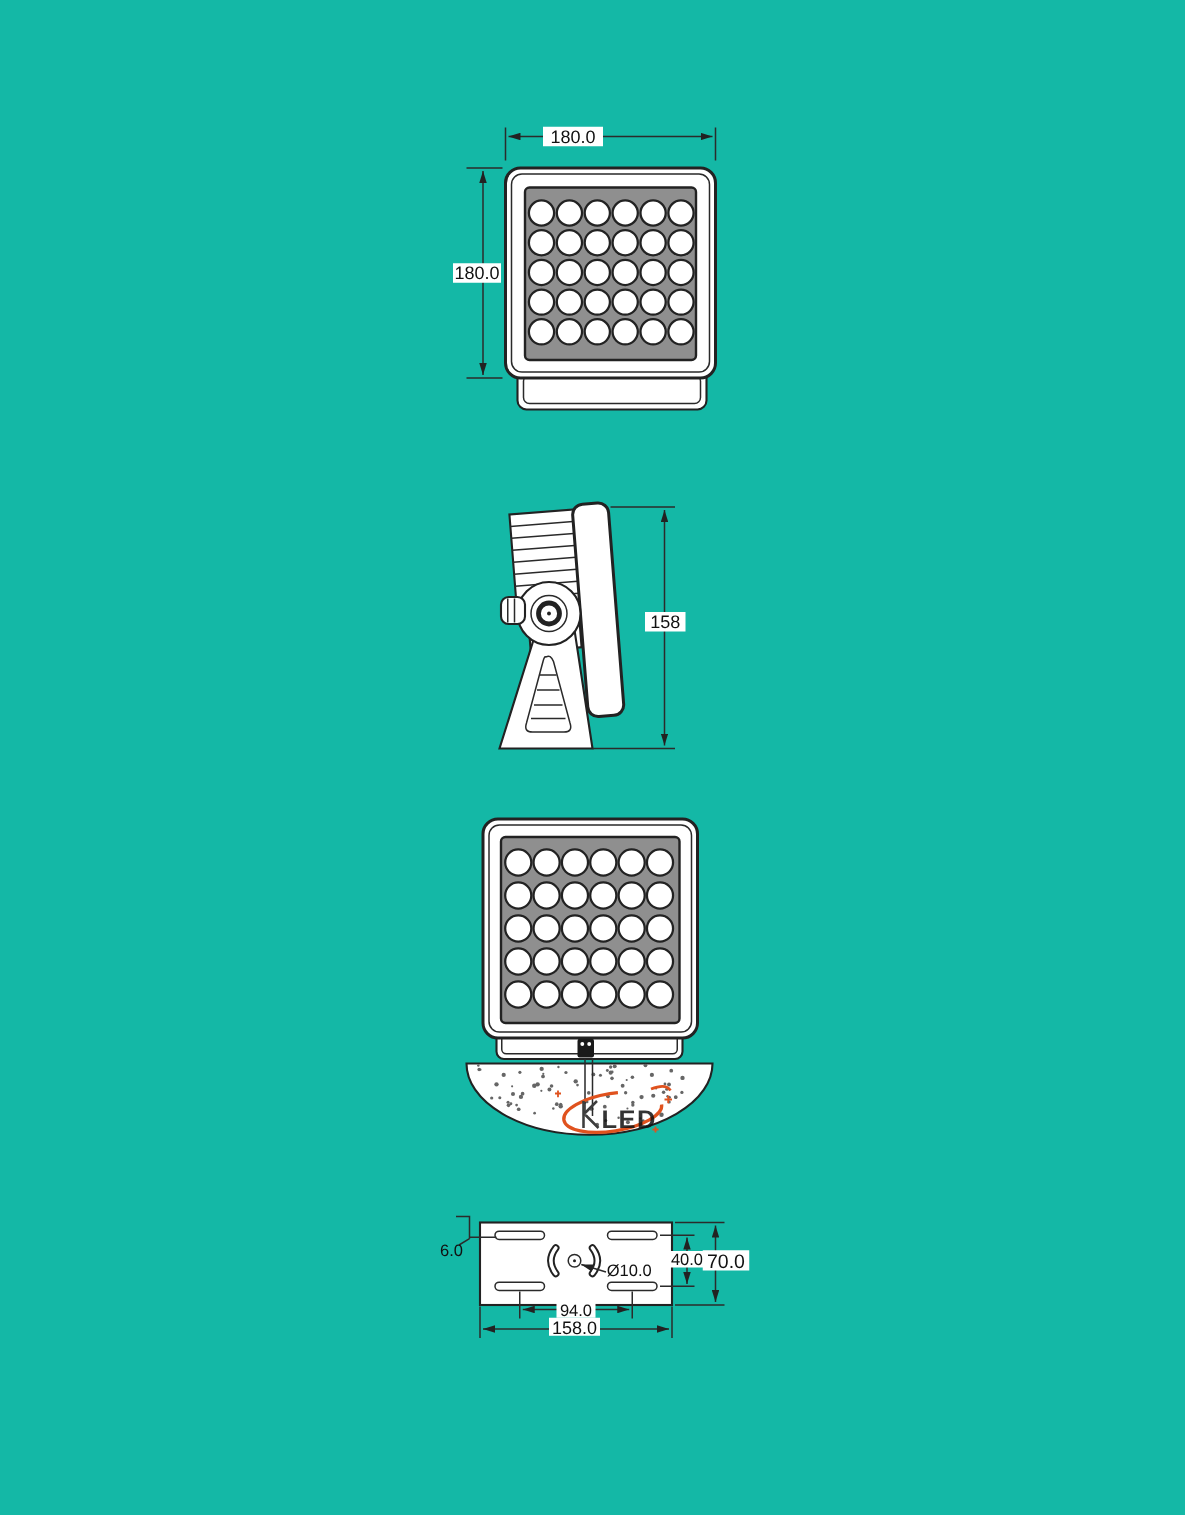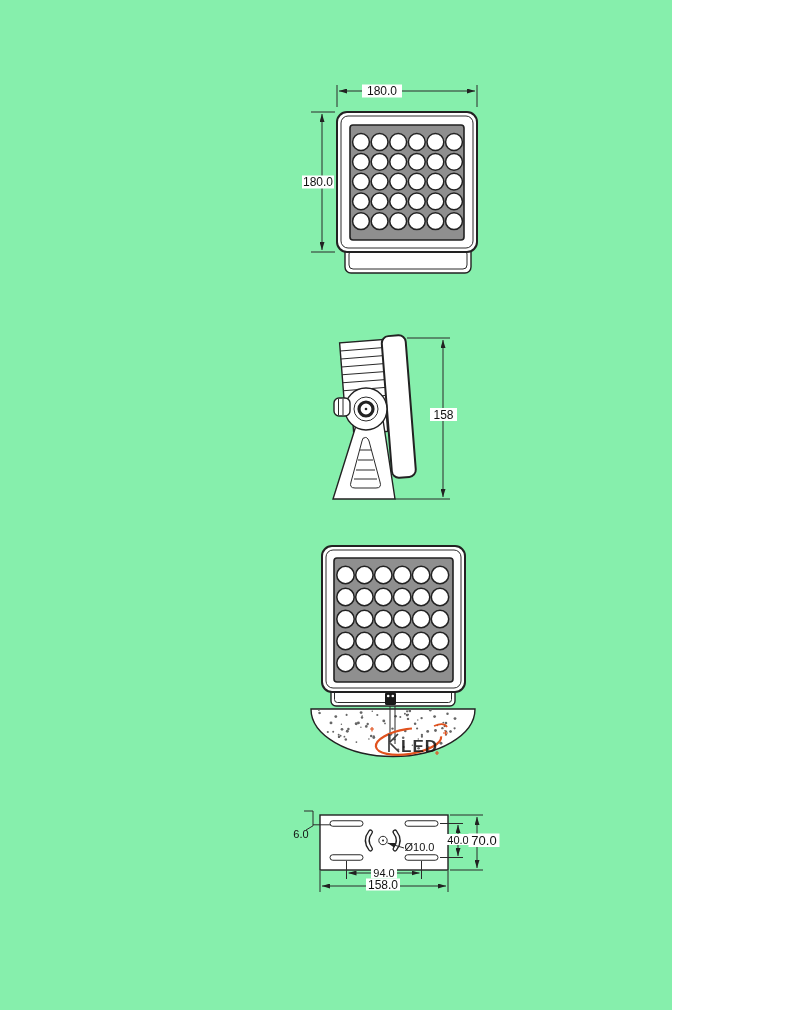--- a/index.html
+++ b/index.html
@@ -1,16 +1,16 @@
 <!DOCTYPE html>
 <html><head>
 <meta charset="utf-8">
 <style>
   html,body{margin:0;padding:0;background:#fff;}
-  .stage{position:relative;width:672px;height:1010px;background:#86efac;overflow:hidden;}
+  .stage{position:relative;width:790px;height:1010px;background:#14b8a6;overflow:hidden;}
   svg{display:block;}
   .lnw{fill:#fff;stroke:#222;stroke-width:1.4;}
   .ln2w{fill:#fff;stroke:#222;stroke-width:2;}
   .thin{fill:none;stroke:#2a2a2a;stroke-width:1;}
   .dim{fill:none;stroke:#2b2b2b;stroke-width:1;}
   .led{fill:#fff;stroke:#222;stroke-width:1.5;}
   .bg{fill:#fff;}
   text{font-family:"Liberation Sans","DejaVu Sans",sans-serif;fill:#111;}
   .t12{font-size:12px;}
   .t11{font-size:11px;}

